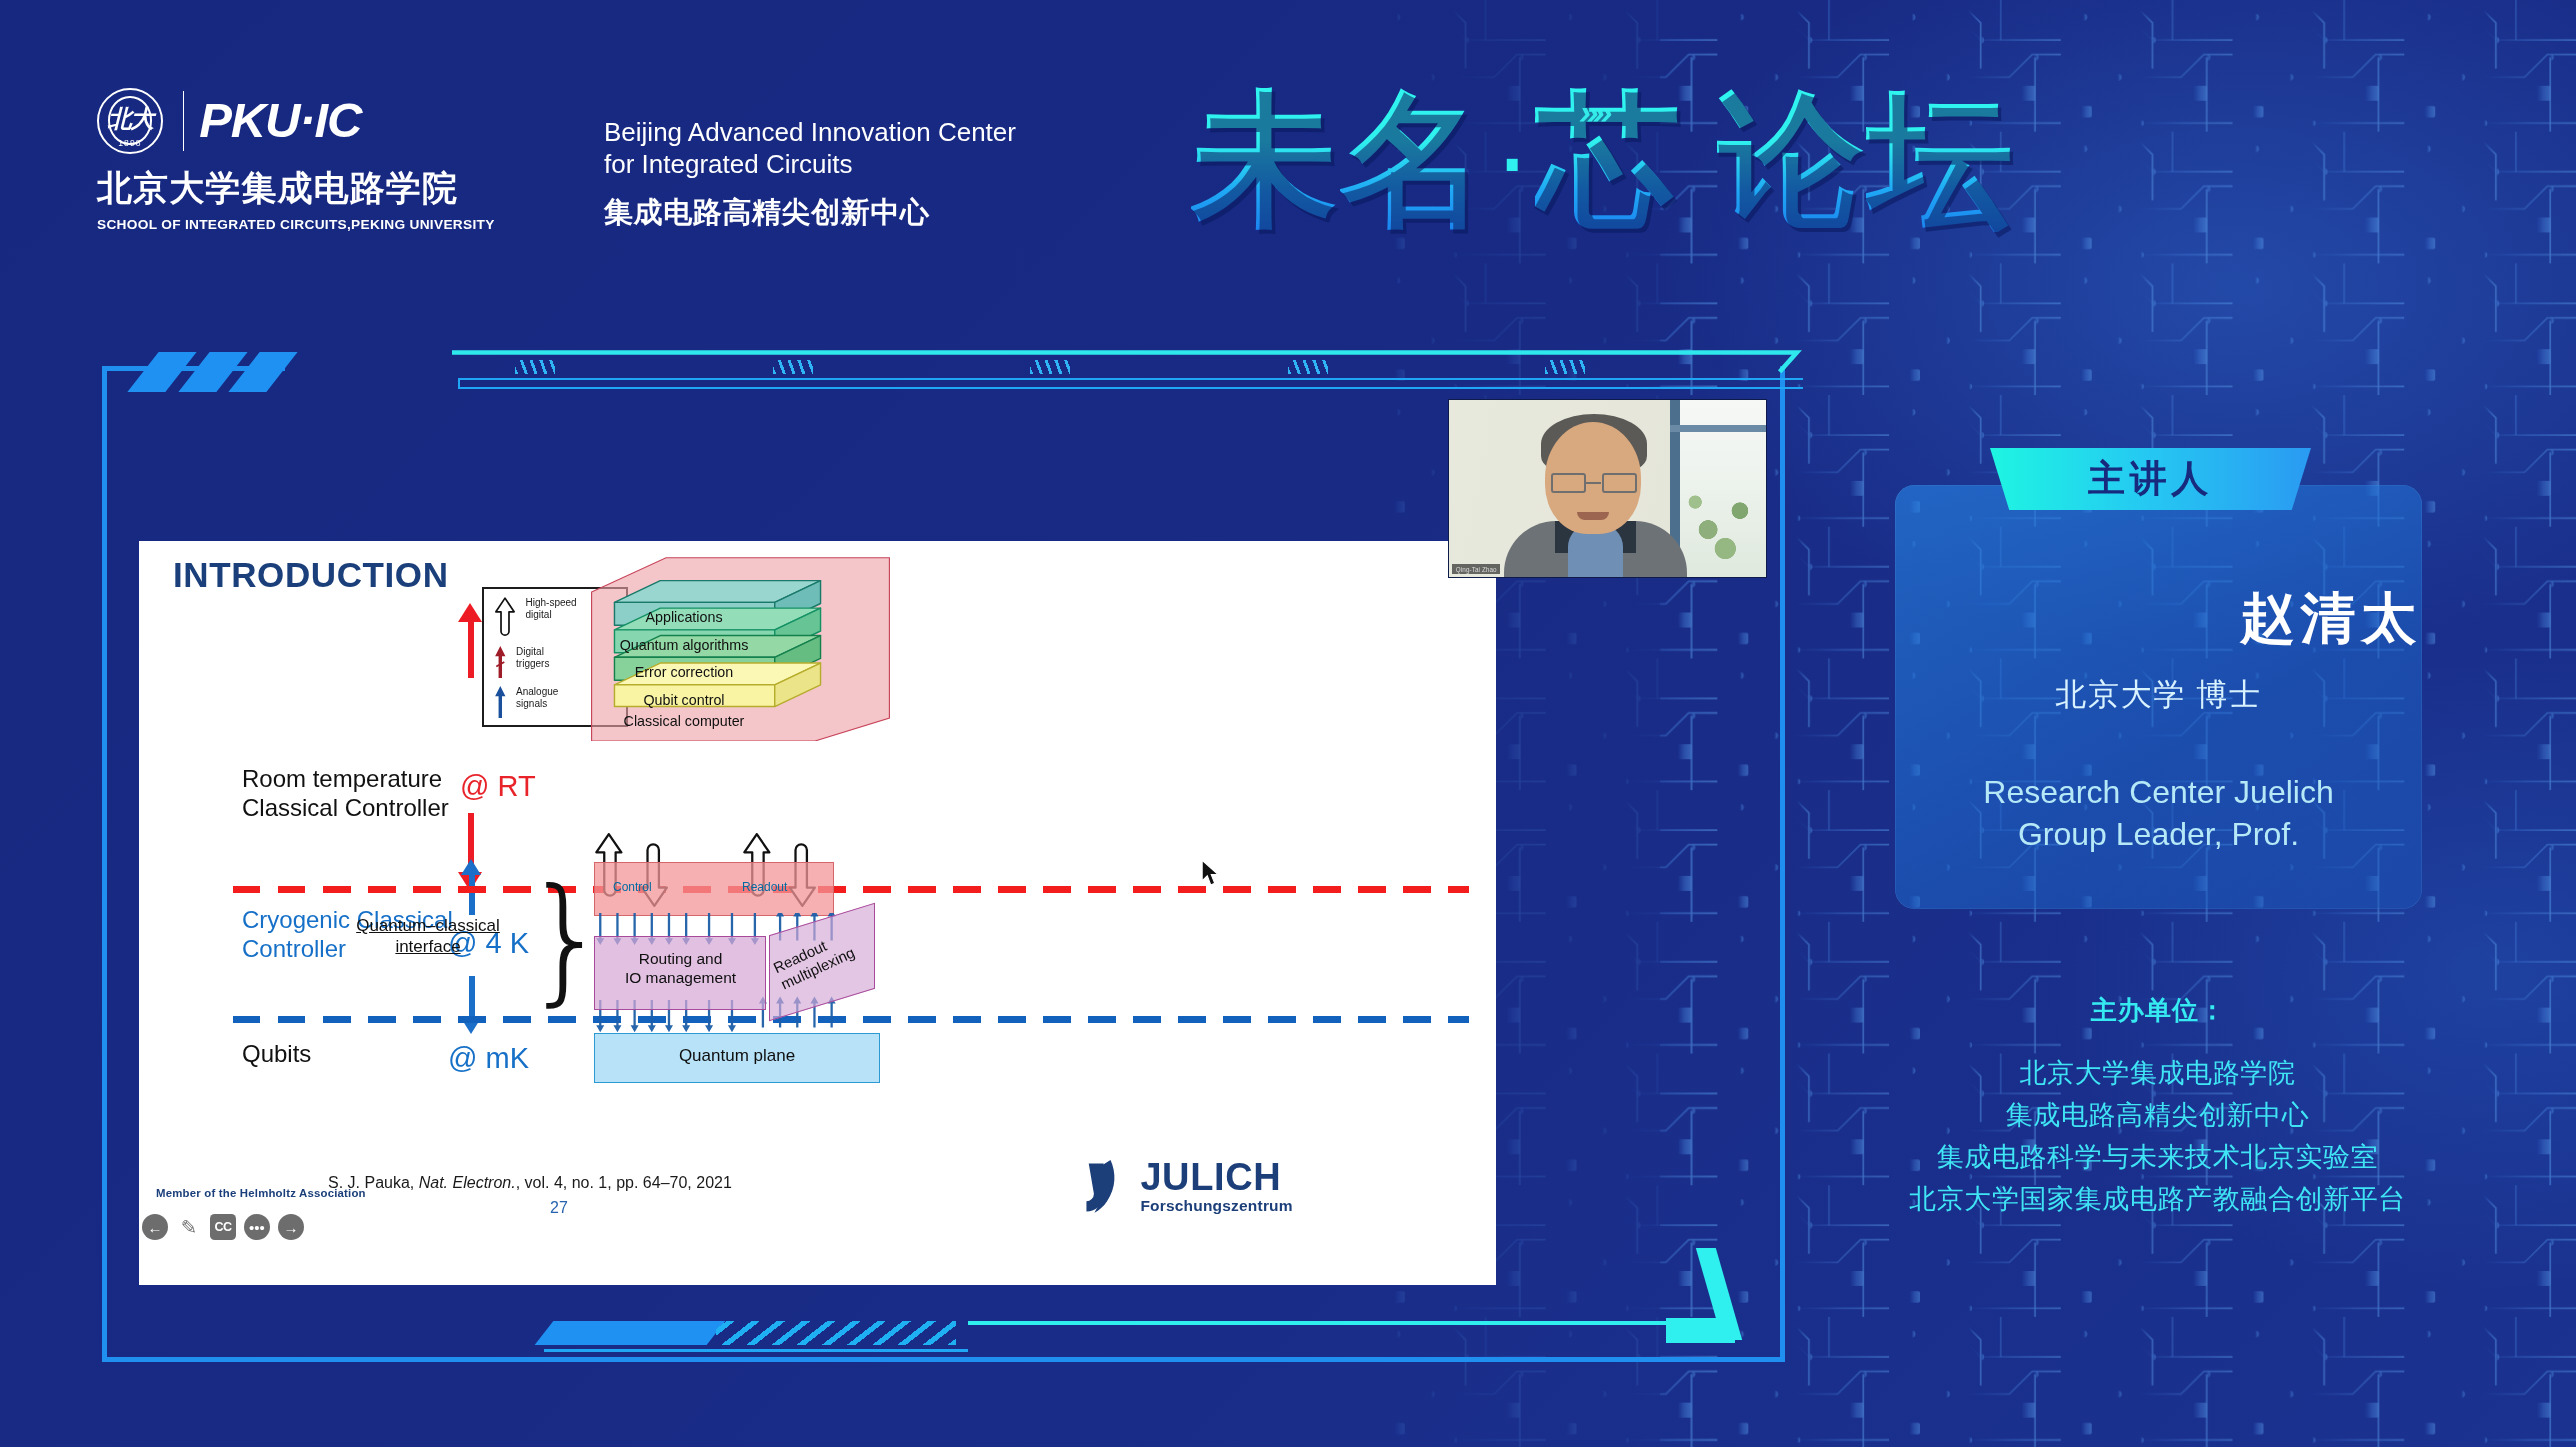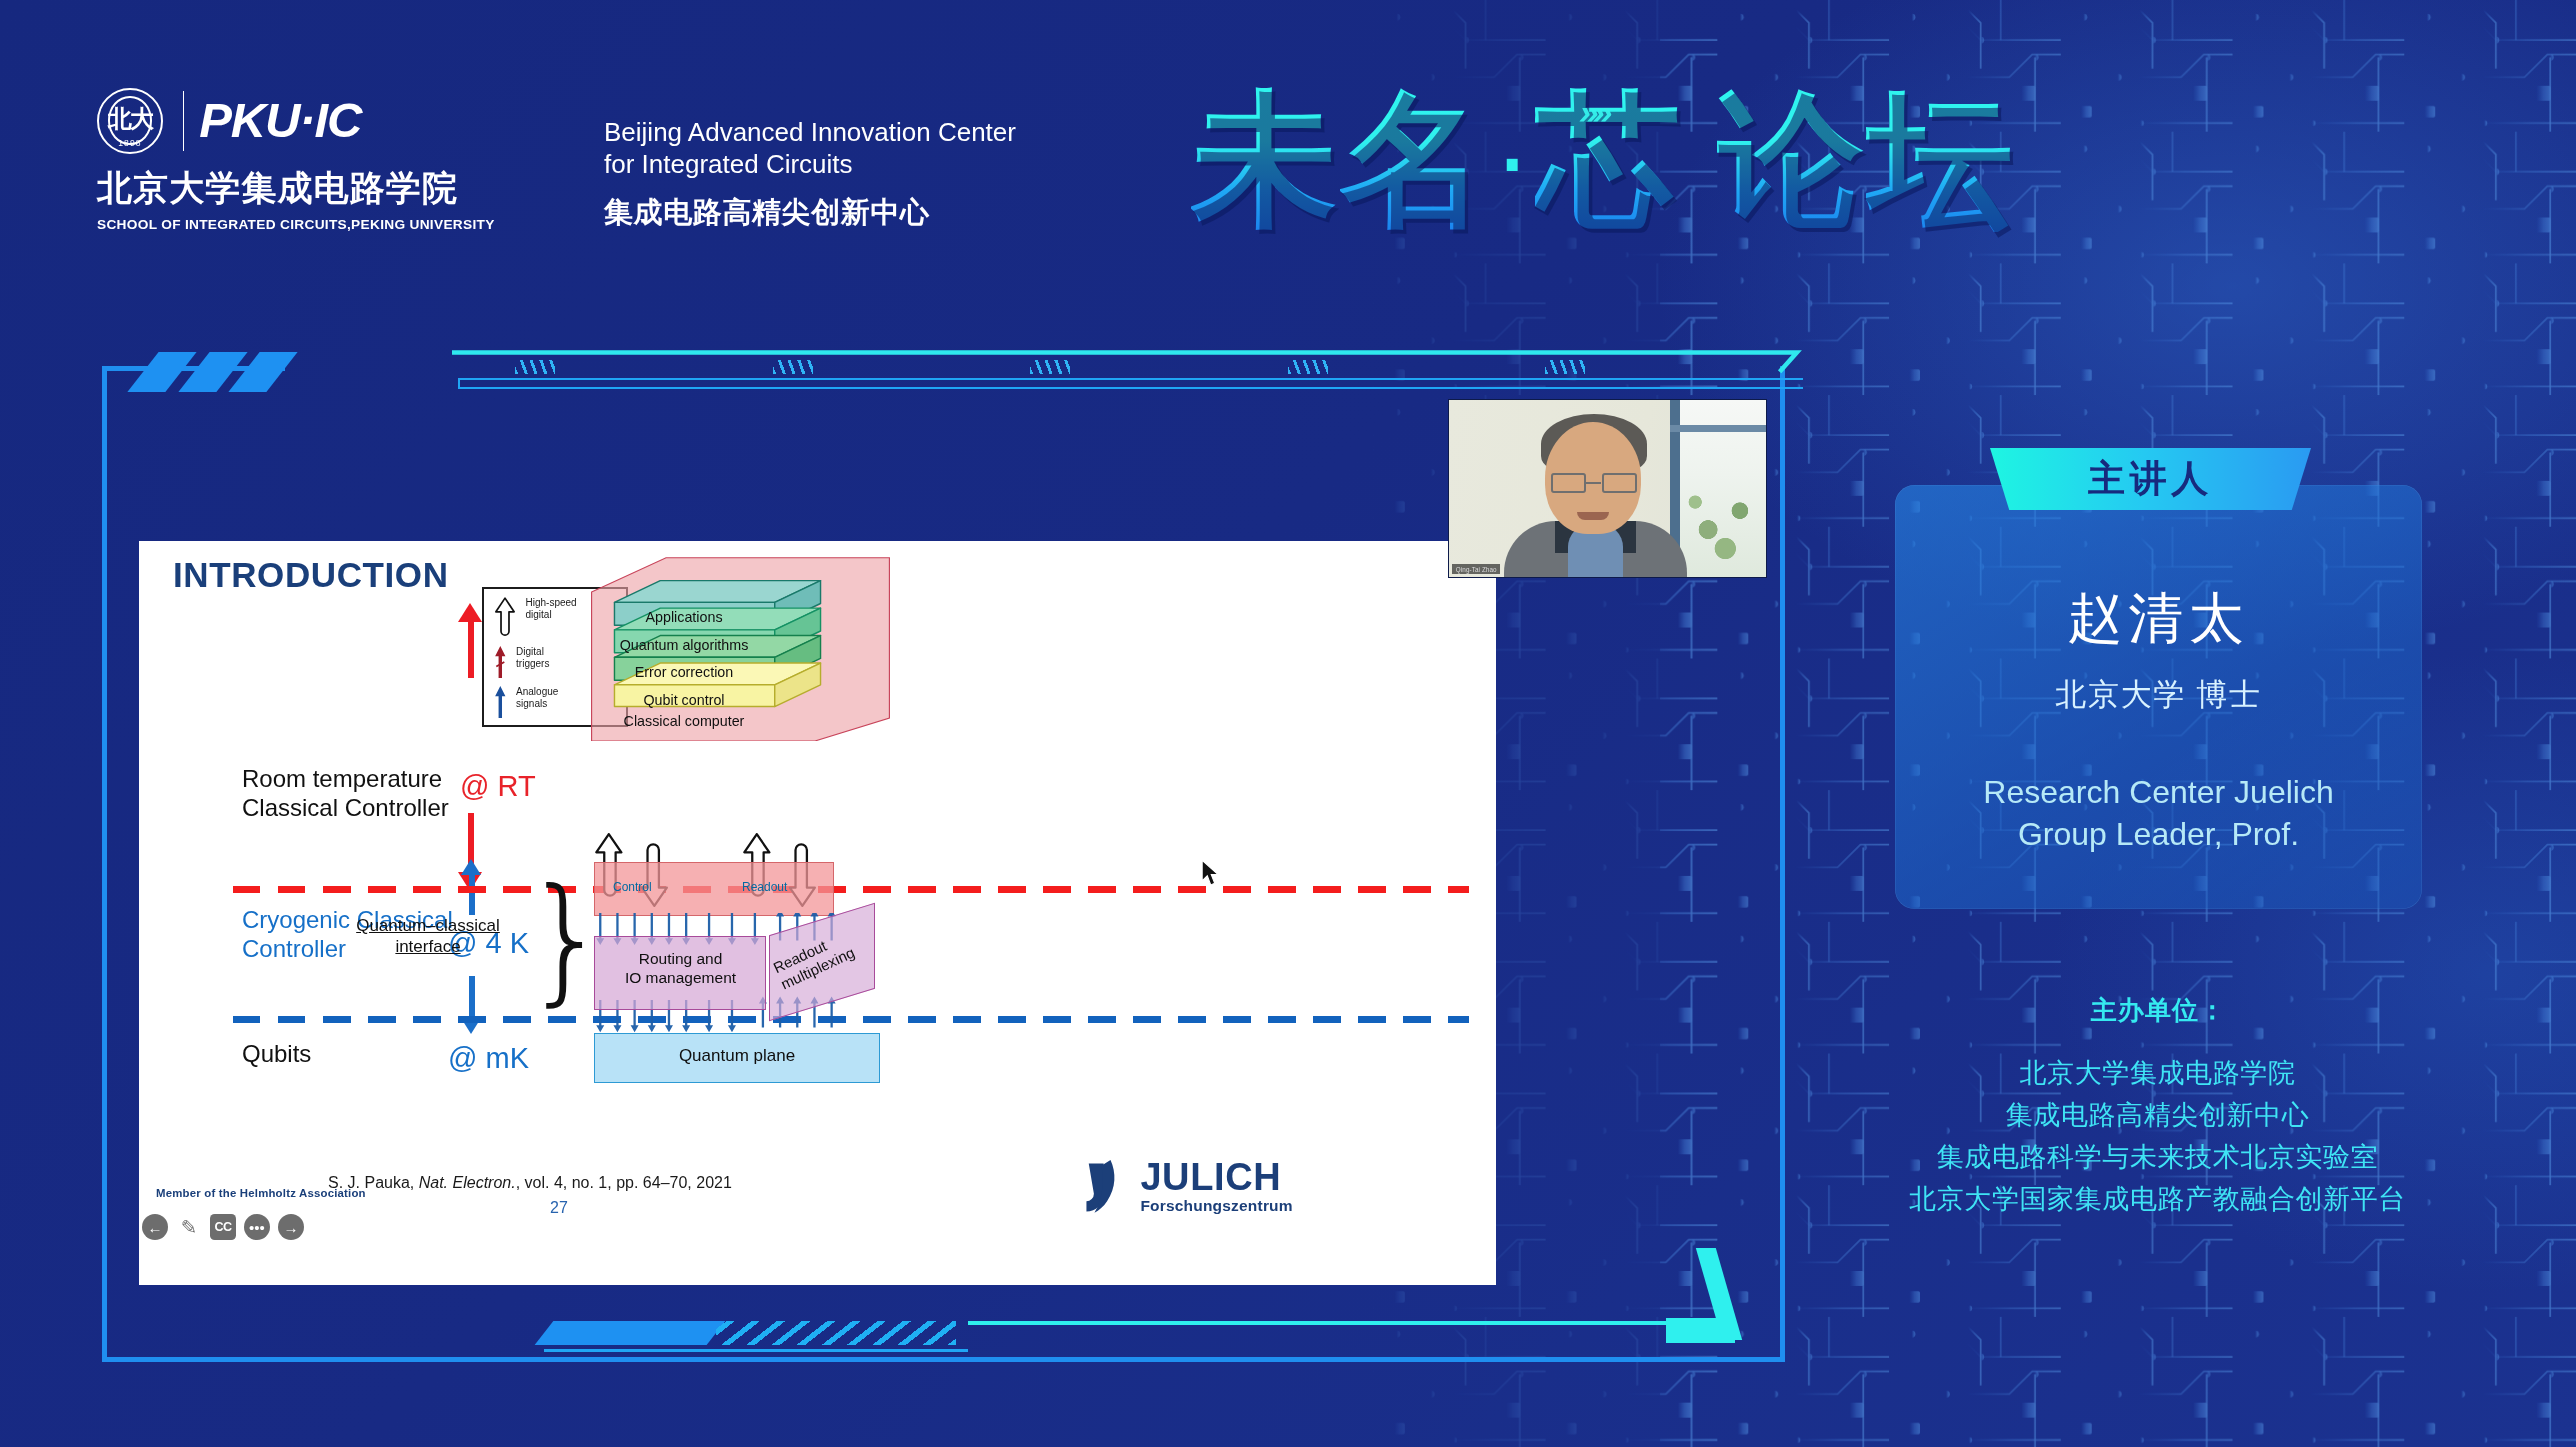--- a/index.html
+++ b/index.html
@@ -21,21 +21,21 @@
   .header { position:absolute; left:0; top:0; width:100%; height:321px; }
 
   .pku-block { position:absolute; left:97px; top:86px; width:452px; }
   .pku-top { display:flex; align-items:center; height:69px; }
   .pku-seal { width:66px; height:66px; border-radius:50%;
               border:2.3px solid #fff; position:relative; flex:none; }
   .pku-seal::before { content:""; position:absolute; left:9.2px; top:6.9px; right:9.2px; bottom:6.9px;
               border:2.3px solid #fff; border-radius:50%; }
   .pku-seal .glyph { position:absolute; left:0; right:0; top:16px; text-align:center;
               color:#fff; font-size:24px; line-height:25px; font-weight:bold;
-              font-family:"DejaVu Serif", serif; letter-spacing:-1.7px; }
+              font-family:"DejaVu Serif", serif; letter-spacing:-1.7px;font-style:italic; }
   .pku-seal .yr { position:absolute; left:0; right:0; bottom:3.4px; text-align:center;
               color:#fff; font-size:8.6px; letter-spacing:1.1px; }
   .pku-div { width:1.7px; height:60px; background:#fff; margin:0 15px 0 19.5px; flex:none; }
   .pku-wordmark { color:#fff; font-size:49px; font-weight:bold; font-style:italic;
               letter-spacing:-1.1px; line-height:1; font-family:"Liberation Sans", sans-serif; }
   .pku-cn { color:#fff; font-size:35px; font-weight:bold; letter-spacing:1.1px;
               margin-top:10.3px; white-space:nowrap; }
   .pku-en { color:#fff; font-size:13.7px; font-weight:bold; letter-spacing:0.3px; margin-top:4.6px; }
 
   .baic { position:absolute; left:604px; top:117px; }
@@ -227,22 +227,22 @@
   .badge { position:absolute; left:1990px; top:448px; width:321px; height:62px;
            background:linear-gradient(90deg,#1ef5e2 0%,#25c9f2 48%,#2a9af2 100%);
            clip-path:polygon(0 0,100% 0,94% 100%,6% 100%);
            display:flex; align-items:center; justify-content:center; }
   .badge span { font-size:37px; font-weight:bold; color:#172a7e; letter-spacing:4.6px; }
 
   .spk-card { position:absolute; left:1895px; top:485px; width:527px; height:424px;
               border-radius:19.5px;
               background:linear-gradient(150deg, rgba(38,132,228,.62) 0%, rgba(30,110,210,.50) 55%, rgba(26,90,190,.40) 100%);
               box-shadow:inset 0 0 0 0.6px rgba(120,200,255,.18); }
-  .spk-name { position:absolute; left:0; right:0; top:97px; text-align:center;
-              font-size:55px; font-weight:normal; color:#fff; letter-spacing:5.7px; }
+  .spk-name { position:absolute; left:0; right:0; top:97px; text-align:right;
+              font-size:55px; font-weight:bold; color:#fff; letter-spacing:5.7px; }
   .spk-aff { position:absolute; left:0; right:0; top:189px; text-align:center;
               font-size:31px; color:#d8f2ff; letter-spacing:1.7px; }
   .spk-org { position:absolute; left:0; right:0; top:286px; text-align:center;
               font-size:32px; line-height:1.32; color:#b6e9f7; }
 
   .host-title { position:absolute; left:1895px; top:993px; width:527px; text-align:center;
               font-size:26px; font-weight:bold; color:#35eaf0; letter-spacing:1.1px; }
   .host-list { position:absolute; left:1860px; top:1053px; width:595px; text-align:center; }
   .host-list li { list-style:none; font-size:27px; line-height:1.55; color:#3fe4f5;
               letter-spacing:0.6px; white-space:nowrap; }

